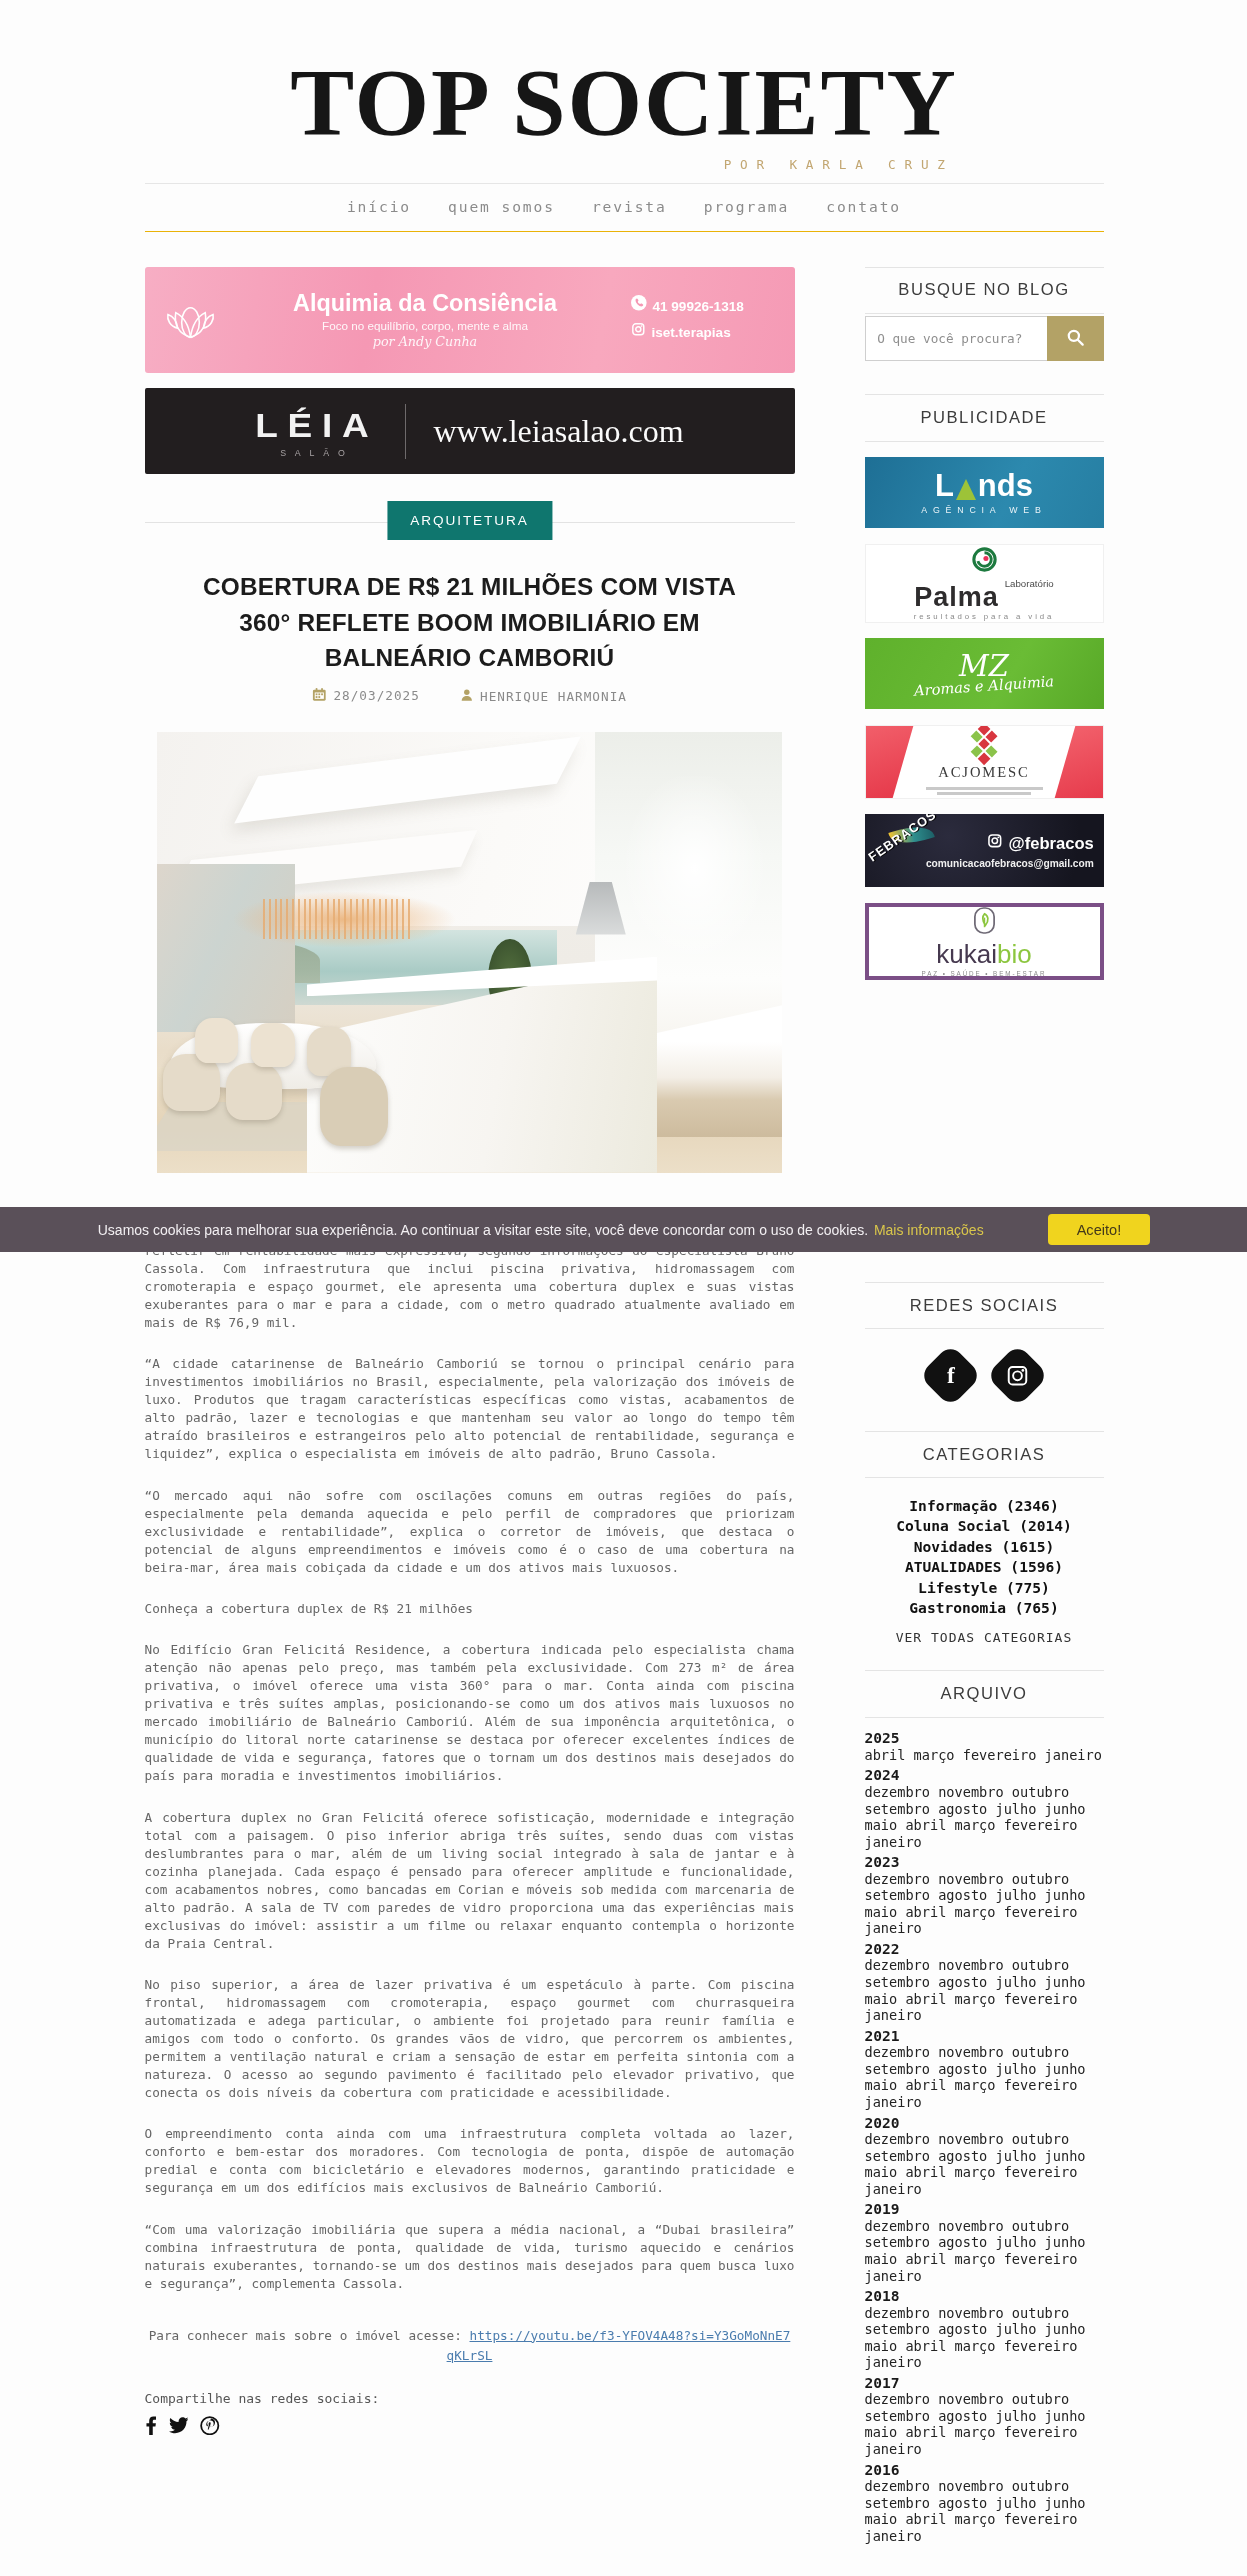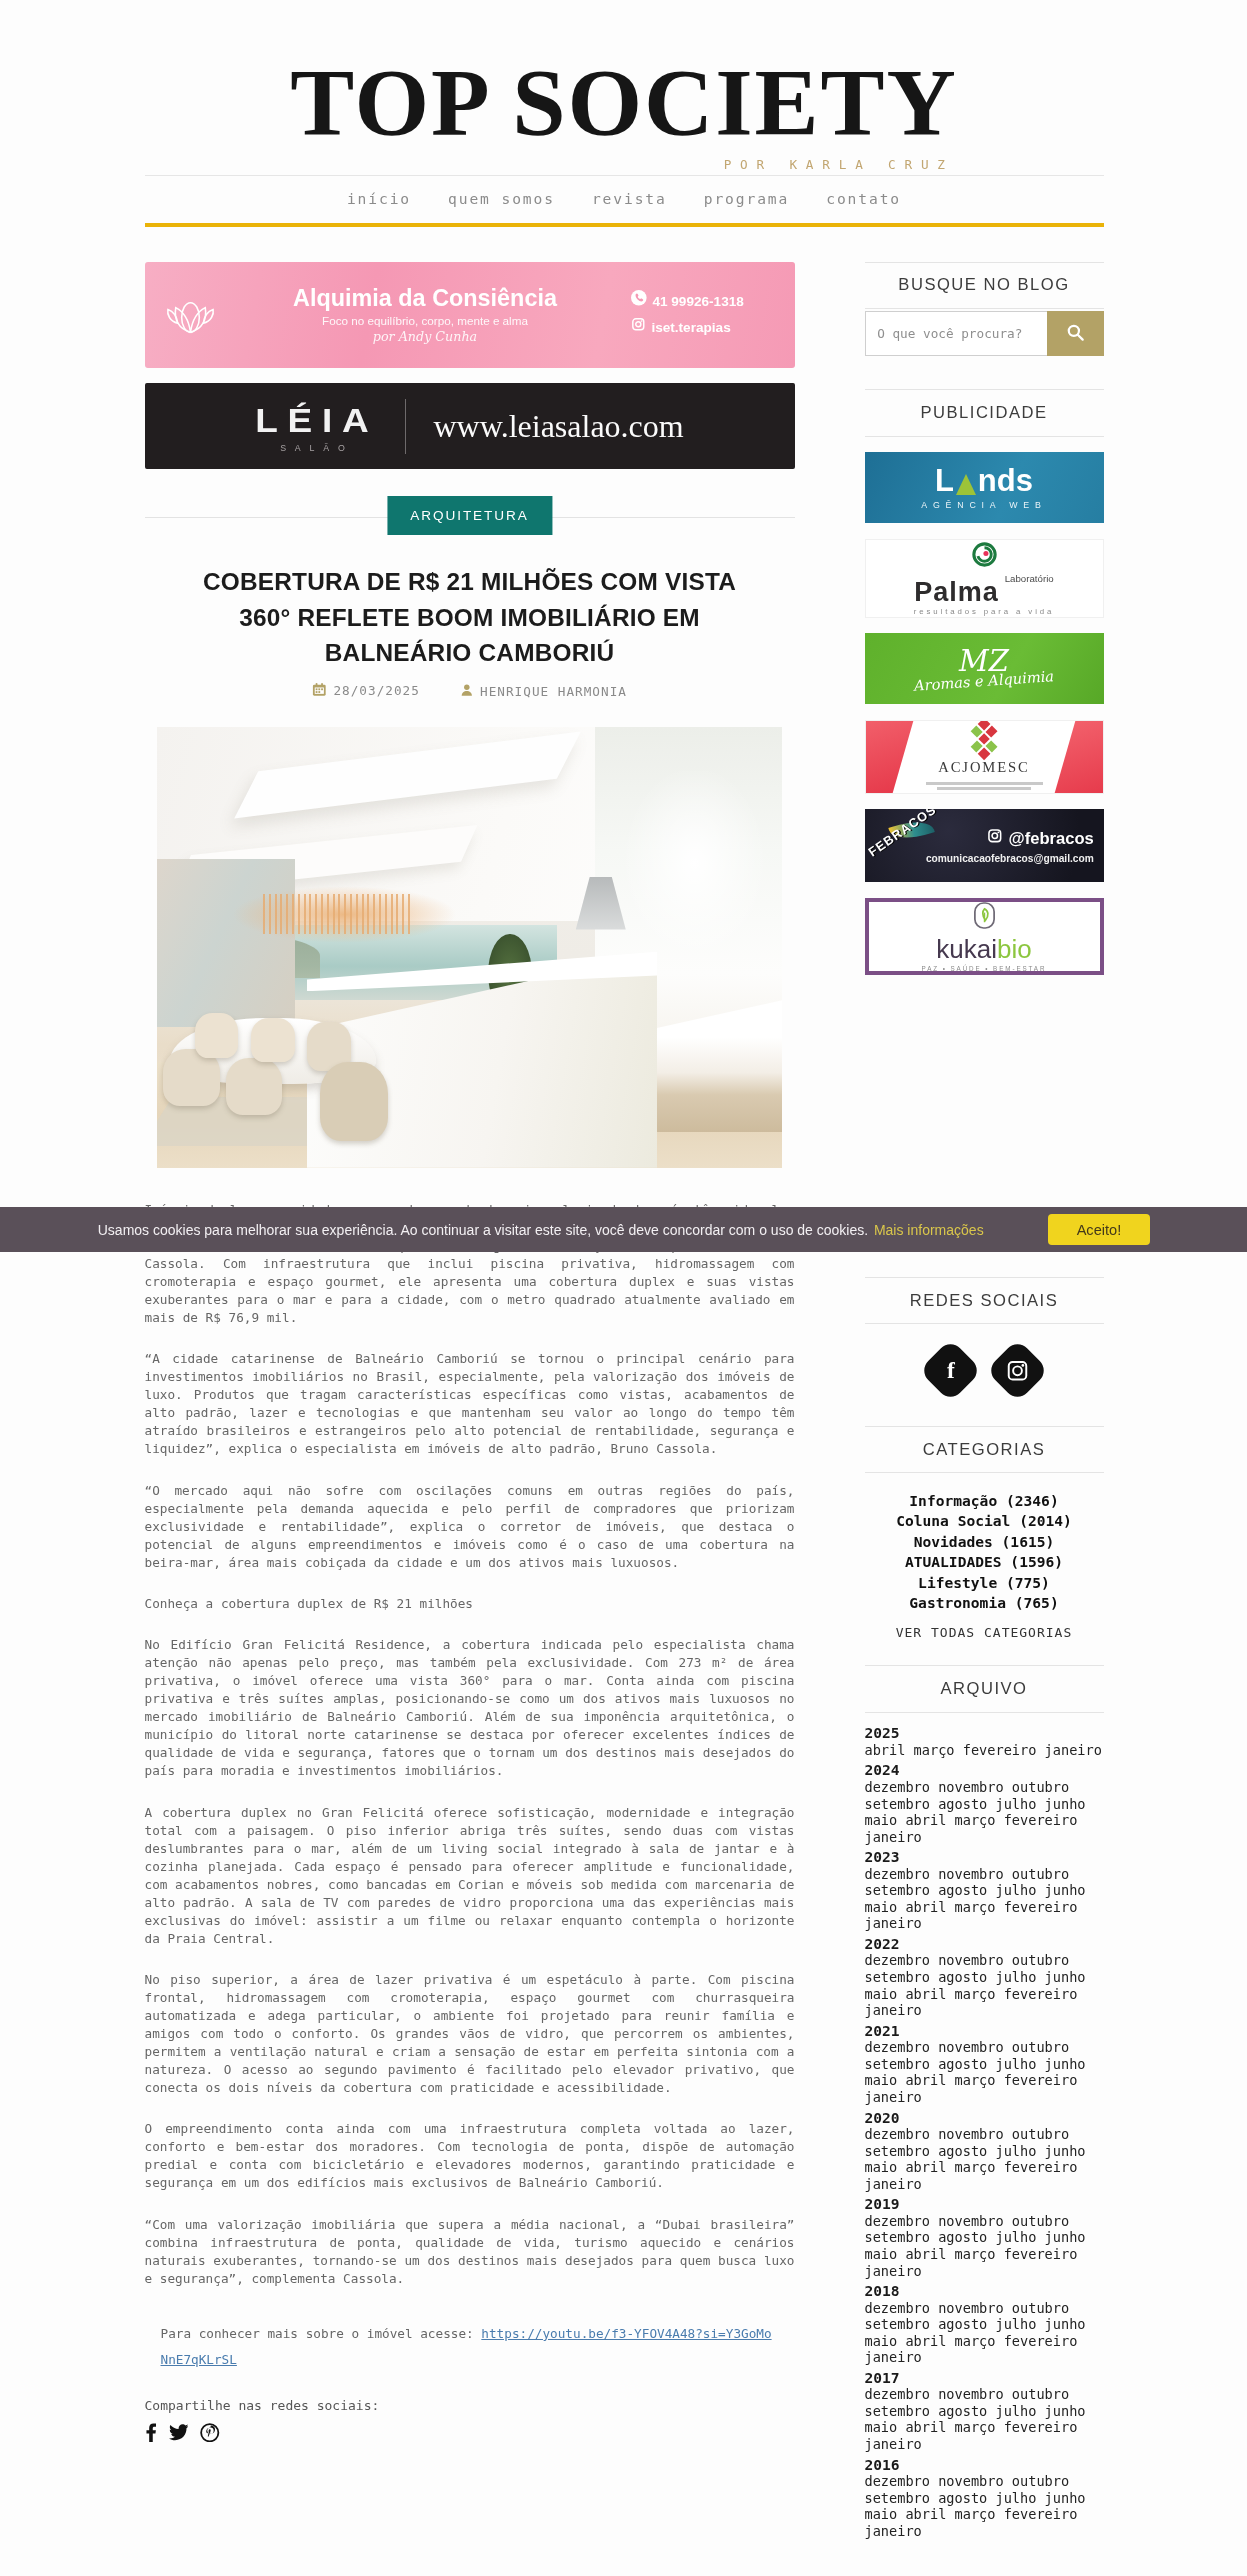--- a/index.html
+++ b/index.html
@@ -21,21 +21,21 @@
     white-space:nowrap;
   }
   .tagline {
     font-family:"DejaVu Sans Mono", monospace;
     font-size:12.7px; letter-spacing:8.8px; color:#c2a671;
     margin-top:1.9px; margin-right:3.9px;
   }
 
   
   .main-nav {
-    margin-top:2px; border-top:1px solid #e6e6e6; border-bottom:4px solid #eab308;
+    margin-top:10px; border-top:1px solid #e6e6e6; border-bottom:1px solid #eab308;
     padding:14.6px 0; text-align:center;
   }
   .nav-link {
     font-family:"DejaVu Sans Mono", monospace; font-size:14.6px; color:#8b8b8b;
     text-decoration:none; letter-spacing:1.9px; margin:0 18.5px; cursor:pointer;
   }
 
   
   .main { display:flex; margin-top:35px; align-items:flex-start; }
   .col-left { width:650px; }
@@ -131,21 +131,21 @@
   .c2 { bottom:12%; left:11%; width:9%; height:13%; }
   .c3 { bottom:25%; left:6%;  width:7%; height:10%; background:#ece2d1; }
   .c4 { bottom:24%; left:15%; width:7%; height:10%; background:#ece2d1; }
   .c5 { bottom:22%; left:24%; width:7%; height:11%; }
   .c6 { bottom:6%;  left:26%; width:11%; height:18%; background:#d9cdb6; }
 
   
   .article-body { margin-top:33px; font-family:"DejaVu Sans Mono", monospace;
     font-size:12.7px; color:#666; }
   .article-body p.para { margin:0 0 23.4px 0; line-height:18px; text-align:justify; }
-  .link-para { margin:33px 16px 0; line-height:26px; }
+  .link-para { margin:33px 1px 0; line-height:20px;text-align:center; }
   .body-link { color:#4a7cae; text-decoration:underline; word-break:break-all; cursor:pointer; }
   .share-label { margin-top:25px; font-family:"DejaVu Sans Mono", monospace; font-size:13px; color:#555; }
   .share-icons { margin-top:9.7px; display:flex; gap:11.7px; align-items:center; }
   .share-icons svg { cursor:pointer; }
 
   
   .whead { border-top:1px solid #e4e4e4; border-bottom:1px solid #e4e4e4;
     padding:12.7px 0; text-align:center; font-size:16.6px; letter-spacing:1.5px; color:#3c3c3c; }
   .searchbox { display:flex; margin-top:2px; height:45px; }
   .searchbox input { flex:1; border:1px solid #cfcfcf; border-right:none; padding:0 11.7px;

